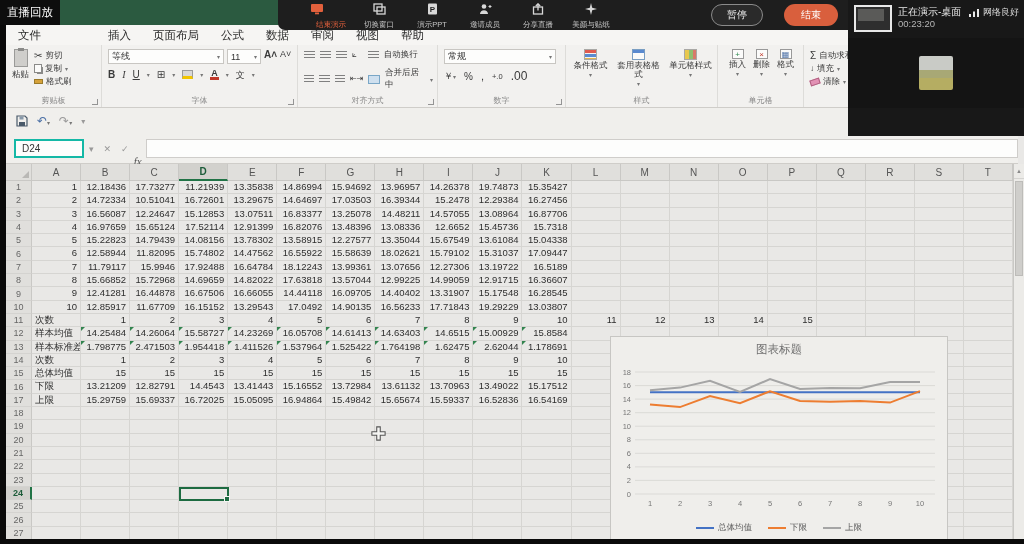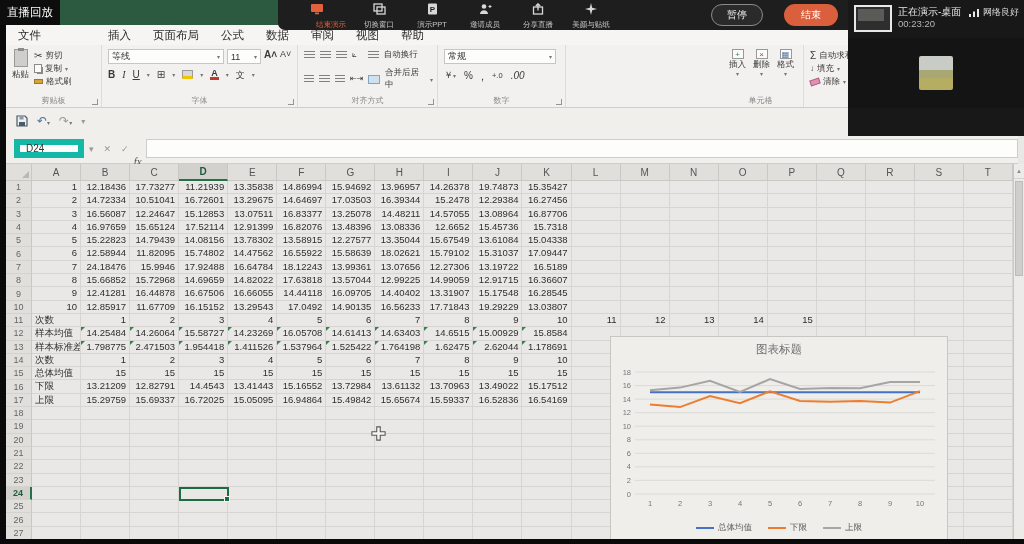--- a/index.html
+++ b/index.html
@@ -48,21 +48,21 @@
   .copy-icon{display:inline-block;width:8px;height:9px;border:1px solid #8a8a88;background:#fbfbfa;
              box-shadow:2px 2px 0 -1px #8a8a88;}
   .brush-icon{display:inline-block;width:9px;height:5px;background:#d6a23a;border:1px solid #9a7a2a;}
   .eraser{display:inline-block;width:10px;height:6px;background:#e291b4;border:1px solid #b06080;transform:rotate(-18deg);}
 
   #qat{position:absolute;left:6px;top:108px;width:1012px;height:26px;background:#f0efec;
        display:flex;align-items:center;gap:9px;padding-left:10px;font-size:12px;color:#4a6fa5;}
   #qat .grayed{color:#9a9a9a;}
   #namebar{position:absolute;left:6px;top:134px;width:1012px;height:30px;background:#f0efec;
            border-bottom:1px solid #cfcdc9;display:flex;align-items:center;padding:0 0 0 8px;}
-  #namebox{width:70px;height:19px;background:#fdfdfc;border:6px solid #14b8a6;font-size:10px;
+  #namebox{width:70px;height:19px;background:#fdfdfc;border:2px solid #14b8a6;font-size:10px;
            color:#333;display:flex;align-items:center;padding-left:6px;}
   .fbtn{font-size:9px;color:#999;padding:0 5px;}
   .fx{font-family:"Liberation Serif","DejaVu Serif",serif;font-style:italic;font-size:11px;color:#555;margin-top:25px;}
   #formulabar{flex:1;height:19px;background:#fdfdfc;border:1px solid #cfcdca;margin-left:4px;}
 
   
   #sheet{position:absolute;left:6px;top:164px;width:1007px;height:380px;overflow:hidden;background:#e9e8e6;}
   .hdr-row{display:flex;height:17px;}
   .corner{width:26px;height:17px;background:#e0dfdc;border-right:1px solid #c9c8c5;border-bottom:1px solid #c9c8c5;position:relative;}
   .corner-tri{position:absolute;right:2px;bottom:2px;border-left:7px solid transparent;border-bottom:7px solid #b9b8b5;}
@@ -226,26 +226,44 @@
     <div class="rgroup" style="left:432px;width:128px;">
       <div class="selbox-ui" style="width:112px;">
         <span>常规</span>
           <span class="caret">▾</span>
       </div>
       <div style="display:flex;gap:8px;align-items:center;margin-top:5px;font-size:9px;">
         <span>￥<span class="caret">▾</span></span>
         <span style="font-size:10px;">%</span>
         <span style="font-size:11px;">,</span>
         <span style="font-size:7.5px;">+.0</span>
-        <span style="font-size:10px;font-style:italic;">.00</span>
+        <span style="font-size:12px;">.00</span>
       </div>
       <div class="grouplabel">数字</div>
       <span class="launcher"></span>
     </div>
 
+    <div class="rgroup" style="left:560px;width:152px;display:flex;gap:6px;justify-content:center;">
+      <div class="style-btn">
+        <span class="cf-icon"></span>
+        <span style="width:40px;">条件格式</span>
+          <span class="caret">▾</span>
+      </div>
+      <div class="style-btn">
+        <span class="tbl-icon"></span>
+        <span style="width:44px;">套用表格格式</span>
+          <span class="caret">▾</span>
+      </div>
+      <div class="style-btn">
+        <span class="cs-icon"></span>
+        <span style="width:48px;">单元格样式</span>
+          <span class="caret">▾</span>
+      </div>
+      <div class="grouplabel">样式</div>
+    </div>
 
     <div class="rgroup" style="left:712px;width:86px;display:flex;gap:7px;justify-content:center;">
       <div class="cell-btn">
         <span class="mini-grid" style="color:#2e8b4f;">+</span>
         <span>插入</span>
           <span class="caret">▾</span>
       </div>
       <div class="cell-btn">
         <span class="mini-grid" style="color:#c0392b;">×</span>
         <span>删除</span>
@@ -457,21 +475,21 @@
         <div class="cell"></div>
         <div class="cell"></div>
         <div class="cell"></div>
         <div class="cell"></div>
         <div class="cell"></div>
         <div class="cell"></div>
       </div>
       <div class="g-row">
         <div class="row-h">7</div>
         <div class="cell num">7</div>
-        <div class="cell num">24.18476</div>
+        <div class="cell num">11.79117</div>
         <div class="cell num">15.9946</div>
         <div class="cell num">17.92488</div>
         <div class="cell num">16.64784</div>
         <div class="cell num">18.12243</div>
         <div class="cell num">13.99361</div>
         <div class="cell num">13.07656</div>
         <div class="cell num">12.27306</div>
         <div class="cell num">13.19722</div>
         <div class="cell num">16.5189</div>
         <div class="cell"></div>

